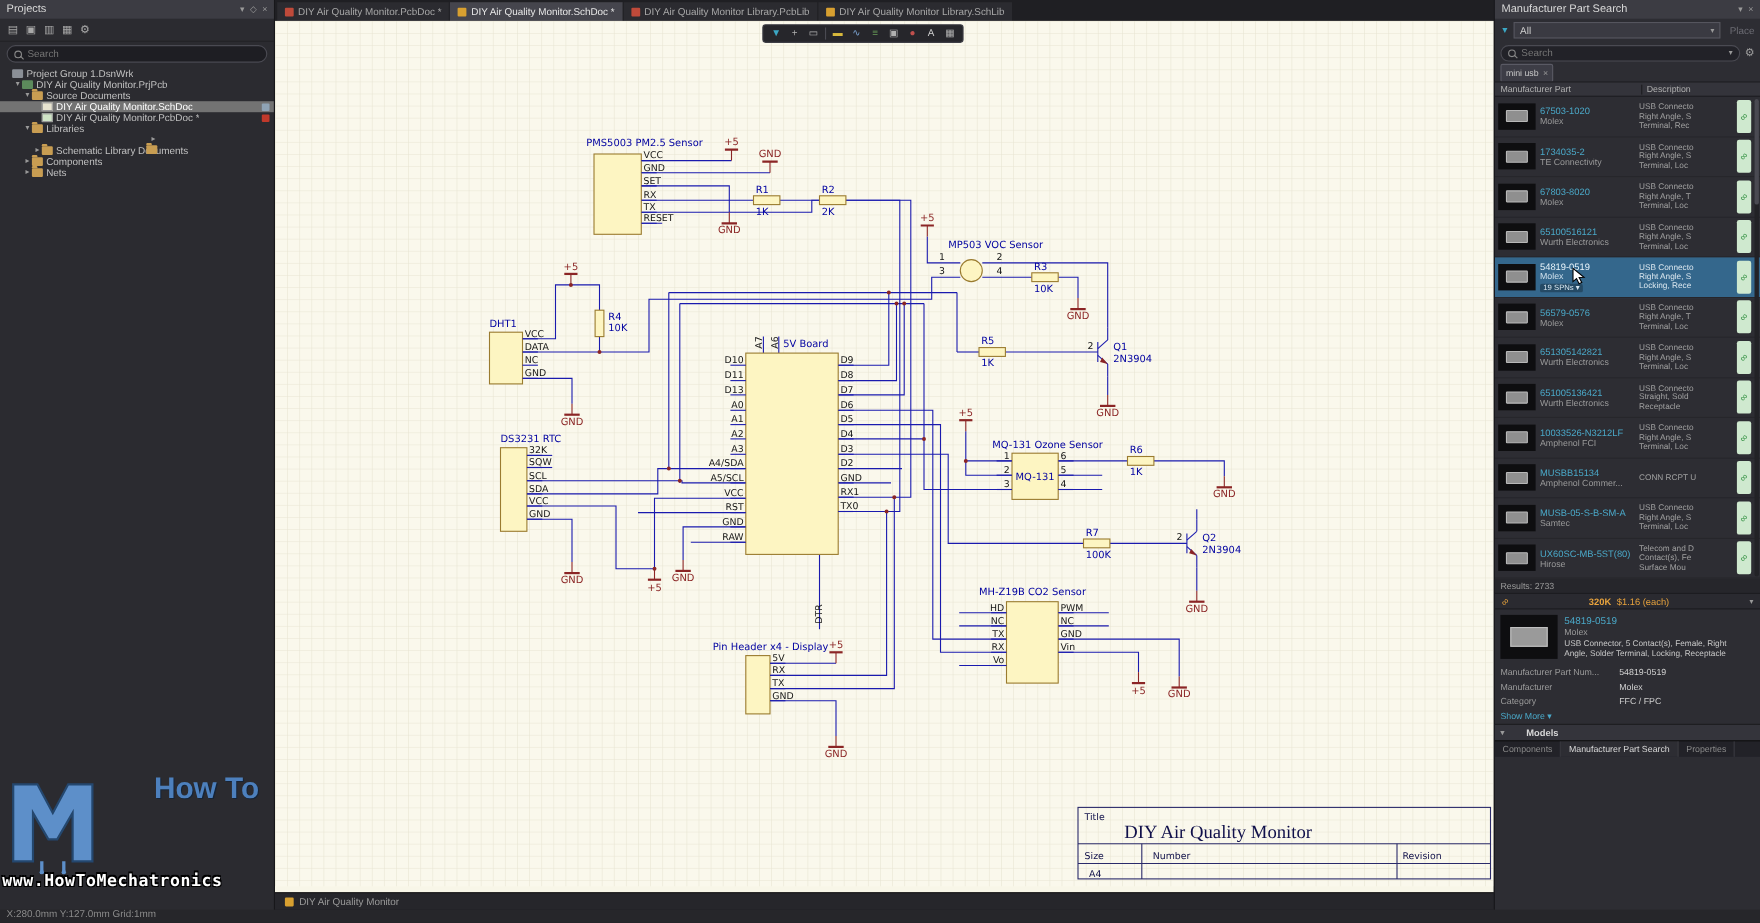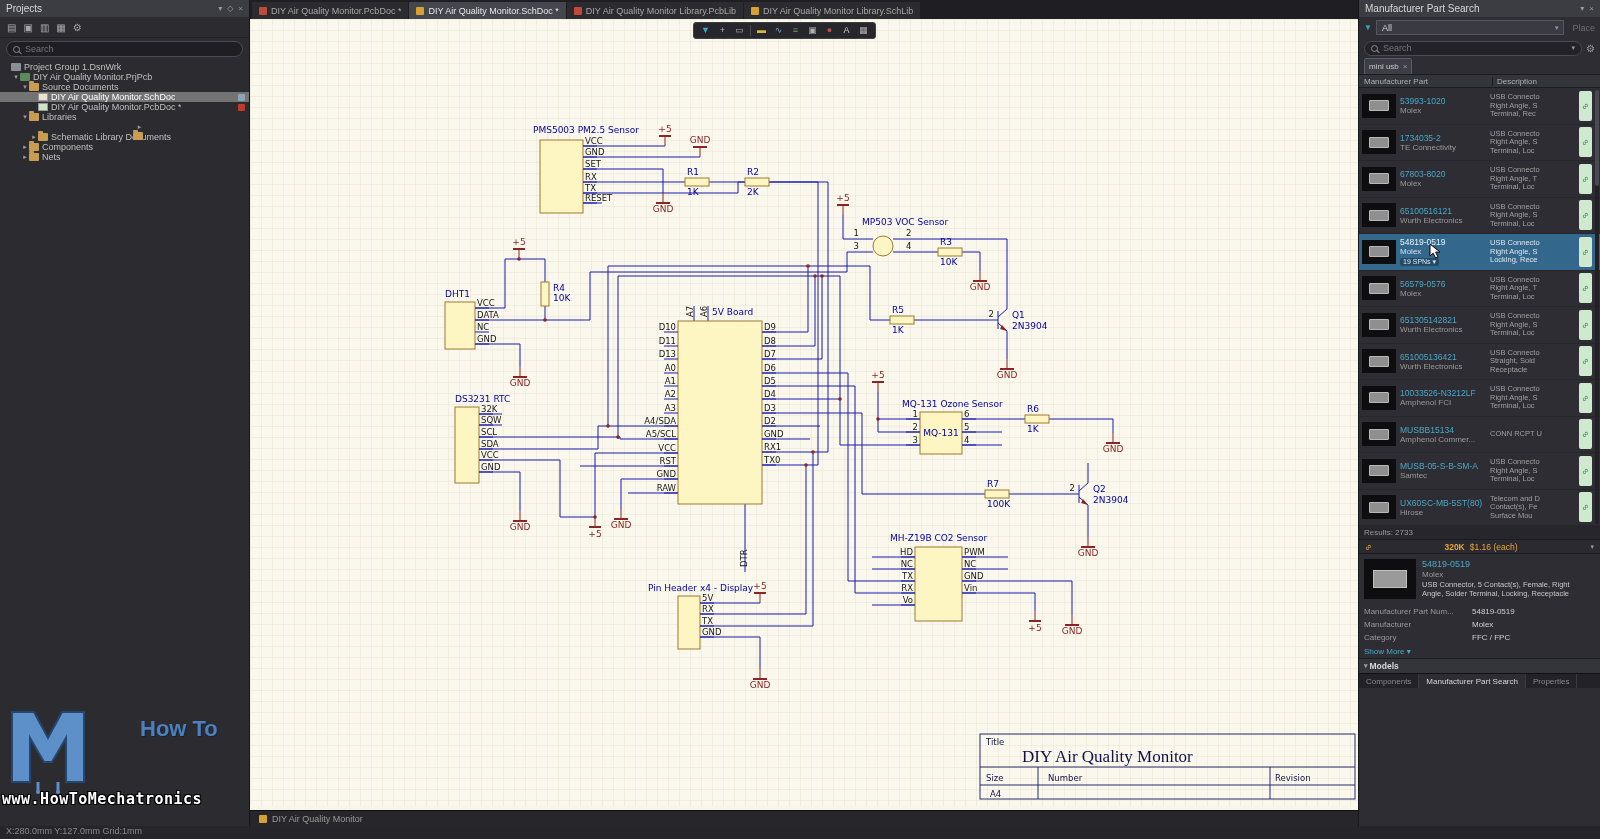--- a/index.html
+++ b/index.html
@@ -22,21 +22,21 @@
 .ticon{width:10px;height:8px;margin-right:3px;flex:none;position:relative}
 .ticon.folder{background:#c89d52;border-radius:1px}
 .ticon.folder::before{content:"";position:absolute;top:-2px;left:0;width:5px;height:2px;background:#c89d52;border-radius:1px 1px 0 0}
 .ticon.workspace{background:#8a8f96;border-radius:1px}
 .ticon.project{background:#5c8a5c;border-radius:1px}
 .ticon.schdoc{background:#e8e4d0;border:1px solid #999}
 .ticon.pcbdoc{background:#cfe4c6;border:1px solid #999}
 .tlabel{overflow:hidden}
 .tbadge{width:7px;height:7px;border-radius:1px;margin-left:auto;margin-right:4px;flex:none}
 .logo{height:132px;position:relative;flex:none;z-index:40}
-.logo-line1{position:absolute;left:140px;top:22px;font-size:22px;font-weight:bold;color:#4d80bd;text-shadow:1px 1px 0 #152438;white-space:nowrap}
+.logo-line1{position:absolute;left:140px;top:6px;font-size:27px;font-weight:bold;color:#4d80bd;text-shadow:1px 1px 0 #152438;white-space:nowrap}
 .logo-line2{position:absolute;left:44px;top:50px;font-size:29px;font-weight:bold;color:#79a9dc;white-space:nowrap;text-shadow:-1px -1px 0 #16304f,1px -1px 0 #16304f,-1px 1px 0 #16304f,2px 2px 0 #0e2038}
 .logo-url{position:absolute;left:2px;top:96px;font-family:"DejaVu Sans Mono",monospace;font-size:15px;font-weight:bold;color:#fff;letter-spacing:.5px;white-space:nowrap;text-shadow:1px 1px 0 #000,-1px -1px 0 #000,1px -1px 0 #000,-1px 1px 0 #000}
 
 .mid{display:flex;flex-direction:column;background:#1f1f23;position:relative;min-width:0}
 .tabbar{height:19px;display:flex;align-items:flex-end;padding-left:2px;gap:1px;flex:none}
 .tab{height:17px;display:flex;align-items:center;gap:4px;padding:0 7px;font-size:9px;color:#a8a8a8;background:#2b2b30;cursor:pointer;white-space:nowrap}
 .tab.active{background:#45454d;color:#e8e8e8}
 .tab-icon{width:8px;height:8px;border-radius:1px;flex:none}
 .canvas{flex:1;position:relative;background:#f8f6e8;overflow:hidden}
 .float-toolbar{position:absolute;left:443px;top:3px;height:17px;background:#26262b;border:1px solid #3e3e46;border-radius:3px;display:flex;align-items:center;padding:0 5px;gap:4px;z-index:10}
@@ -88,21 +88,21 @@
 .dthumb{width:52px;height:40px;background:#0e0e10;flex:none;display:flex;align-items:center;justify-content:center}
 .dthumb-inner{width:34px;height:18px;background:#9a9a9a;border:1px solid #c0c0c0}
 .dpart{color:#4aa8c8;font-size:9px}
 .dmfr{color:#9a9a9a;font-size:8px;margin:1px 0}
 .ddesc{color:#c8c8c8;font-size:7.5px;line-height:9px;max-width:150px}
 .fields{padding:1px 5px;flex:none}
 .frow{display:flex;font-size:8px;height:13px;align-items:center}
 .flabel{width:108px;color:#9a9a9a}
 .fvalue{color:#d0d0d0}
 .showmore{color:#4aa8c8;font-size:8px;padding:2px 5px;cursor:pointer;flex:none}
-.models-head{height:15px;background:#34343b;display:flex;align-items:center;gap:2px;padding:0 5px;color:#d8d8d8;font-weight:bold;font-size:8.5px;border-top:1px solid #1c1c20;flex:none}
+.models-head{height:15px;background:#34343b;display:flex;align-items:center;gap:20px;padding:0 5px;color:#d8d8d8;font-weight:bold;font-size:8.5px;border-top:1px solid #1c1c20;flex:none}
 .mh-caret{font-size:7px;color:#9a9a9a}
 .symbolbox{flex:1;background:#fff;margin:0 2px;display:flex;flex-direction:column;align-items:center;justify-content:center;gap:9px}
 .chipicon{width:22px;height:22px;border:1px dashed #b0b0b0;border-radius:3px;position:relative}
 .chipicon::before{content:"";position:absolute;left:5px;top:5px;right:5px;bottom:5px;border:1px solid #c8c8c8}
 .symboltext{color:#9a9a9a;font-size:8px}
 .rtabs{height:15px;background:#222228;border-top:1px solid #111;display:flex;align-items:center;flex:none}
 .rtab{padding:0 7px;font-size:8px;color:#8a8a8a;border-right:1px solid #3a3a40;height:100%;display:flex;align-items:center;cursor:pointer;white-space:nowrap}
 .rtab.active{color:#d8d8d8;background:#2d2d33}
 .cursor{position:absolute;left:70px;top:243px;z-index:60;pointer-events:none}
 
@@ -693,21 +693,21 @@
     <div class="tbl-head">
       <span class="col-part">Manufacturer Part</span>
       <span class="col-desc">Description</span>
     </div>
     <div class="parts" id="parts">
         <div class="prow">
           <div class="thumb">
             <div class="thumb-inner"></div>
           </div>
           <div class="pmid">
-            <span class="ppart">53993-1020</span>
+            <span class="ppart">67503-1020</span>
             <span class="pmfr">Molex</span>
           </div>
           <div class="pdesc">
             <div>USB Connecto</div>
             <div>Right Angle, S</div>
             <div>Terminal, Rec</div>
           </div>
           <div class="linkstrip">
             <span class="linkicon">∞</span>
           </div>

